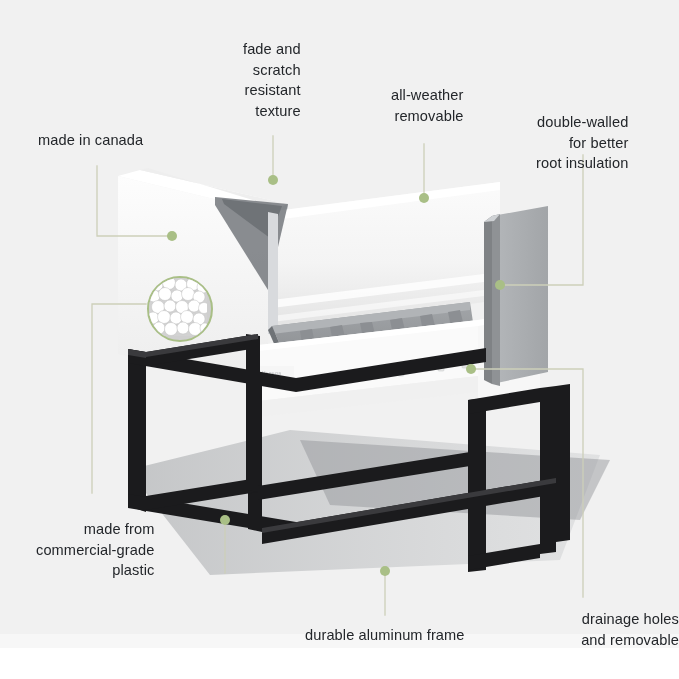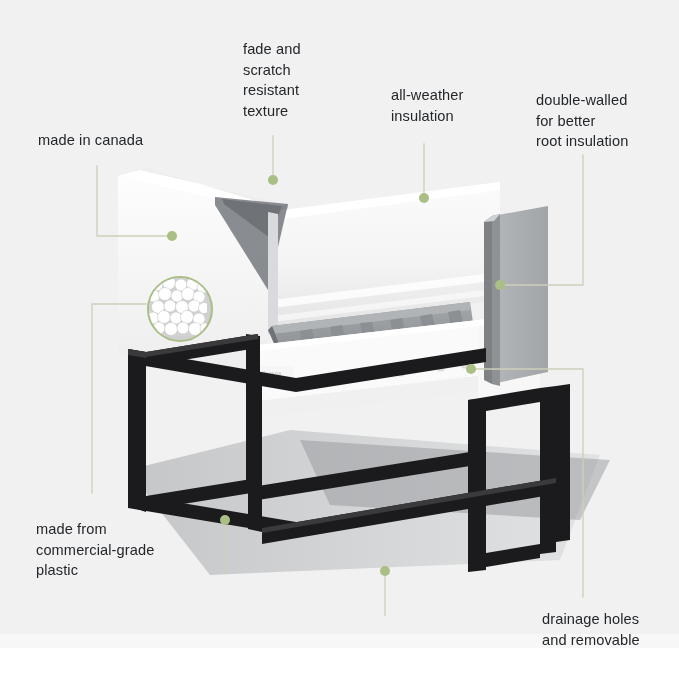--- a/index.html
+++ b/index.html
@@ -8,20 +8,21 @@
     padding: 0;
     background: #ffffff;
   }
   #stage {
     position: relative;
     width: 679px;
     height: 648px;
     background: #f2f2f2;
     overflow: hidden;
     font-family: "Liberation Sans", "DejaVu Sans", sans-serif;
+    text-align: right;
   }
   
   .bg-plate {
     position: absolute;
     inset: 0;
     background: #f1f1f1;
   }
   .bg-bottom-strip {
     position: absolute;
     left: 0; right: 0; bottom: 0;
@@ -264,30 +265,31 @@
       <circle cx="471" cy="369" r="5"></circle>
     </g>
   </svg>
 
   <div class="callout" style="left:243px; top:39px;">fade and
 scratch
 resistant
 texture</div>
 
   <div class="callout" style="left:391px; top:85px;">all-weather
-insulation</div>
-
-  <div class="callout" style="left:536px; top:90px;">double-walled
+removable</div>
+
+  <div class="callout" style="left:536px; top:112px;">double-walled
 for better
 root insulation</div>
 
   <div class="callout" style="left:36px; top:519px;">made from
 commercial-grade
 plastic</div>
 
   <div class="callout" style="left:38px; top:130px;">made in canada</div>
 
 
+  <div class="callout" style="left:305px; top:625px;">durable aluminum frame</div>
 
   <div class="callout" style="left:528px; top:609px;margin-left:14px;">drainage holes
 and removable plugs</div>
 
 </div>
 
 </body></html>

